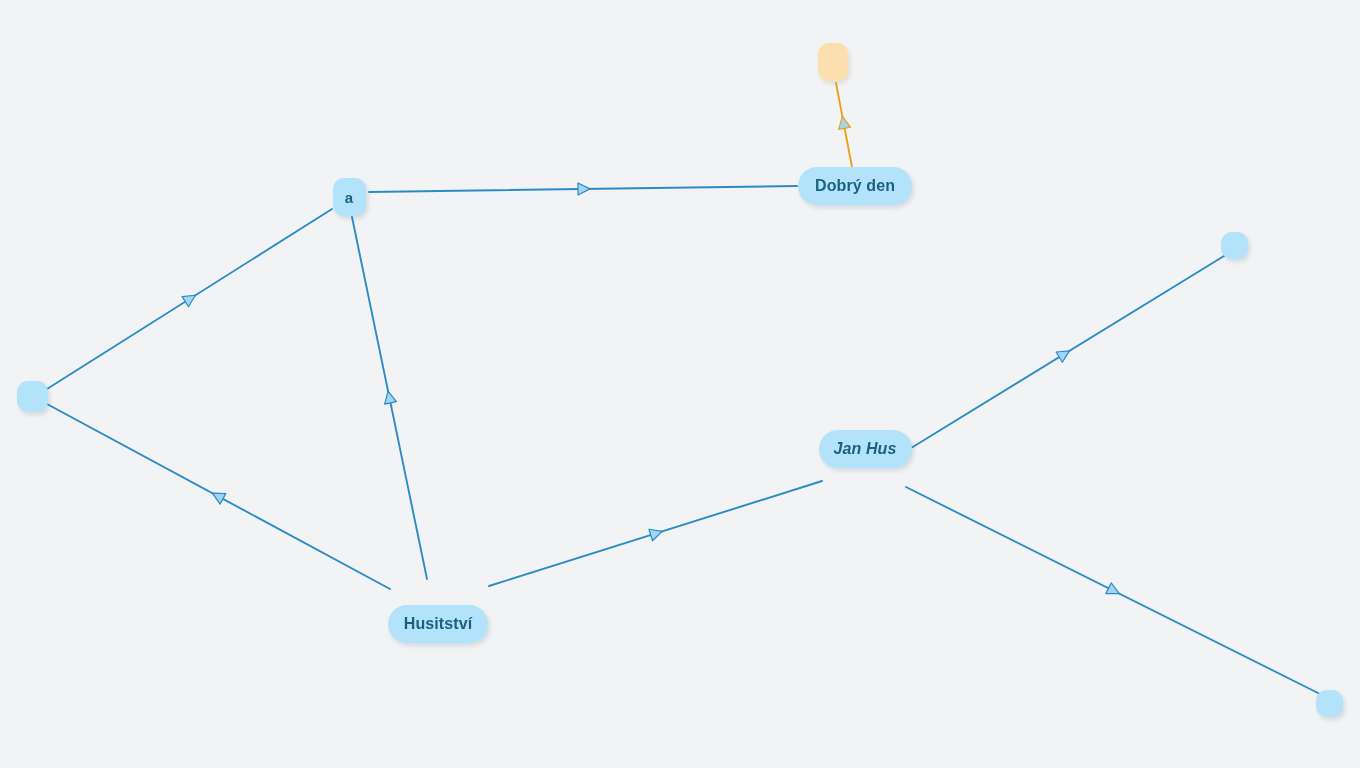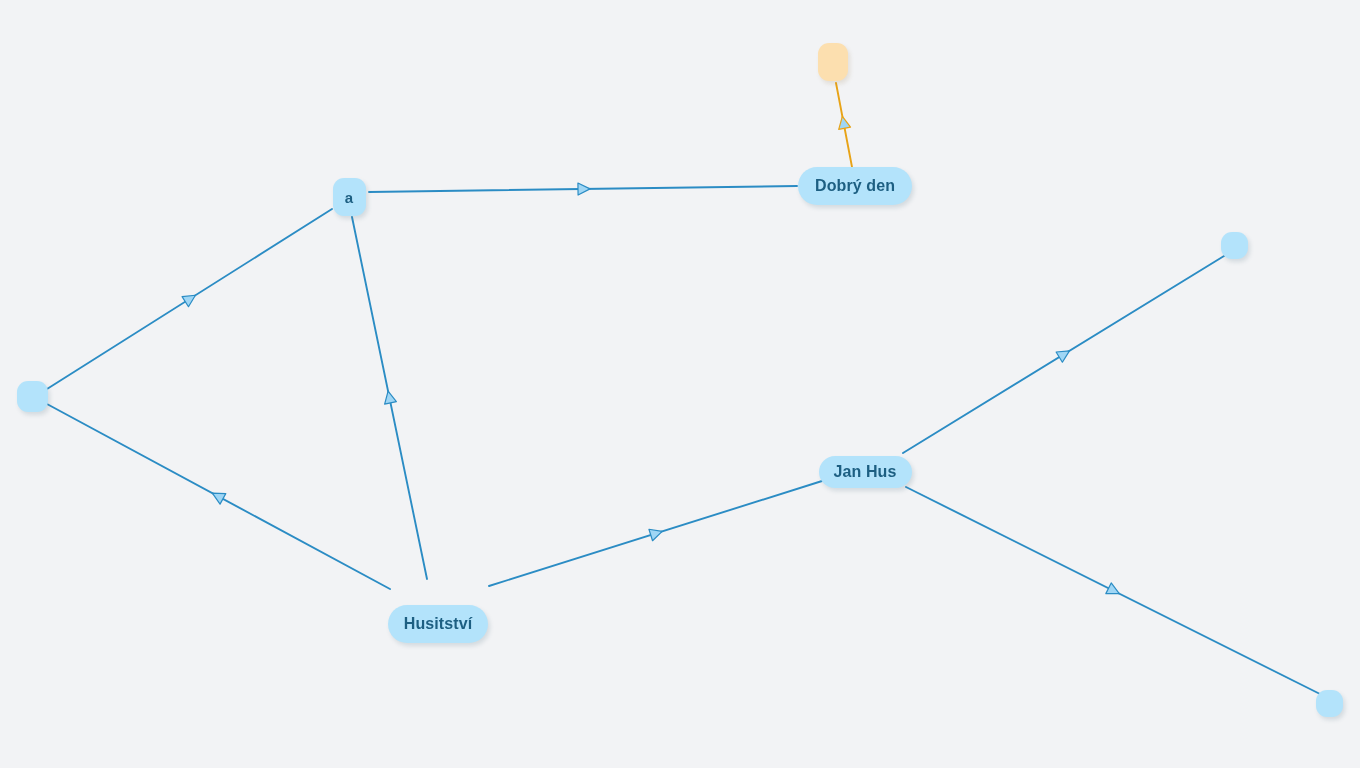--- a/index.html
+++ b/index.html
@@ -99,21 +99,21 @@
       </div>
       <div class="graph-node" style="left: 798px; top: 167px; width: 114px; height: 38px;">
         <span>Dobrý den</span>
       </div>
       <div class="graph-node small" style="left: 332.5px; top: 178px; width: 33px; height: 38px;">
         <span>a</span>
       </div>
       <div class="graph-node blank small" style="left: 16.5px; top: 380.5px; width: 31px; height: 31px;">
         <span></span>
       </div>
-      <div class="graph-node" style="left: 818.5px; top: 456px; width: 93px; height: 32px;">
+      <div class="graph-node" style="left: 818.5px; top: 430px; width: 93px; height: 38px; font-style: italic;">
         <span>Jan Hus</span>
       </div>
       <div class="graph-node" style="left: 388px; top: 579px; width: 100px; height: 38px; margin-top: 26px;">
         <span>Husitství</span>
       </div>
       <div class="graph-node blank small" style="left: 1220.5px; top: 231.5px; width: 27px; height: 27px;">
         <span></span>
       </div>
       <div class="graph-node blank small" style="left: 1315.5px; top: 689.5px; width: 27px; height: 27px;">
         <span></span>

